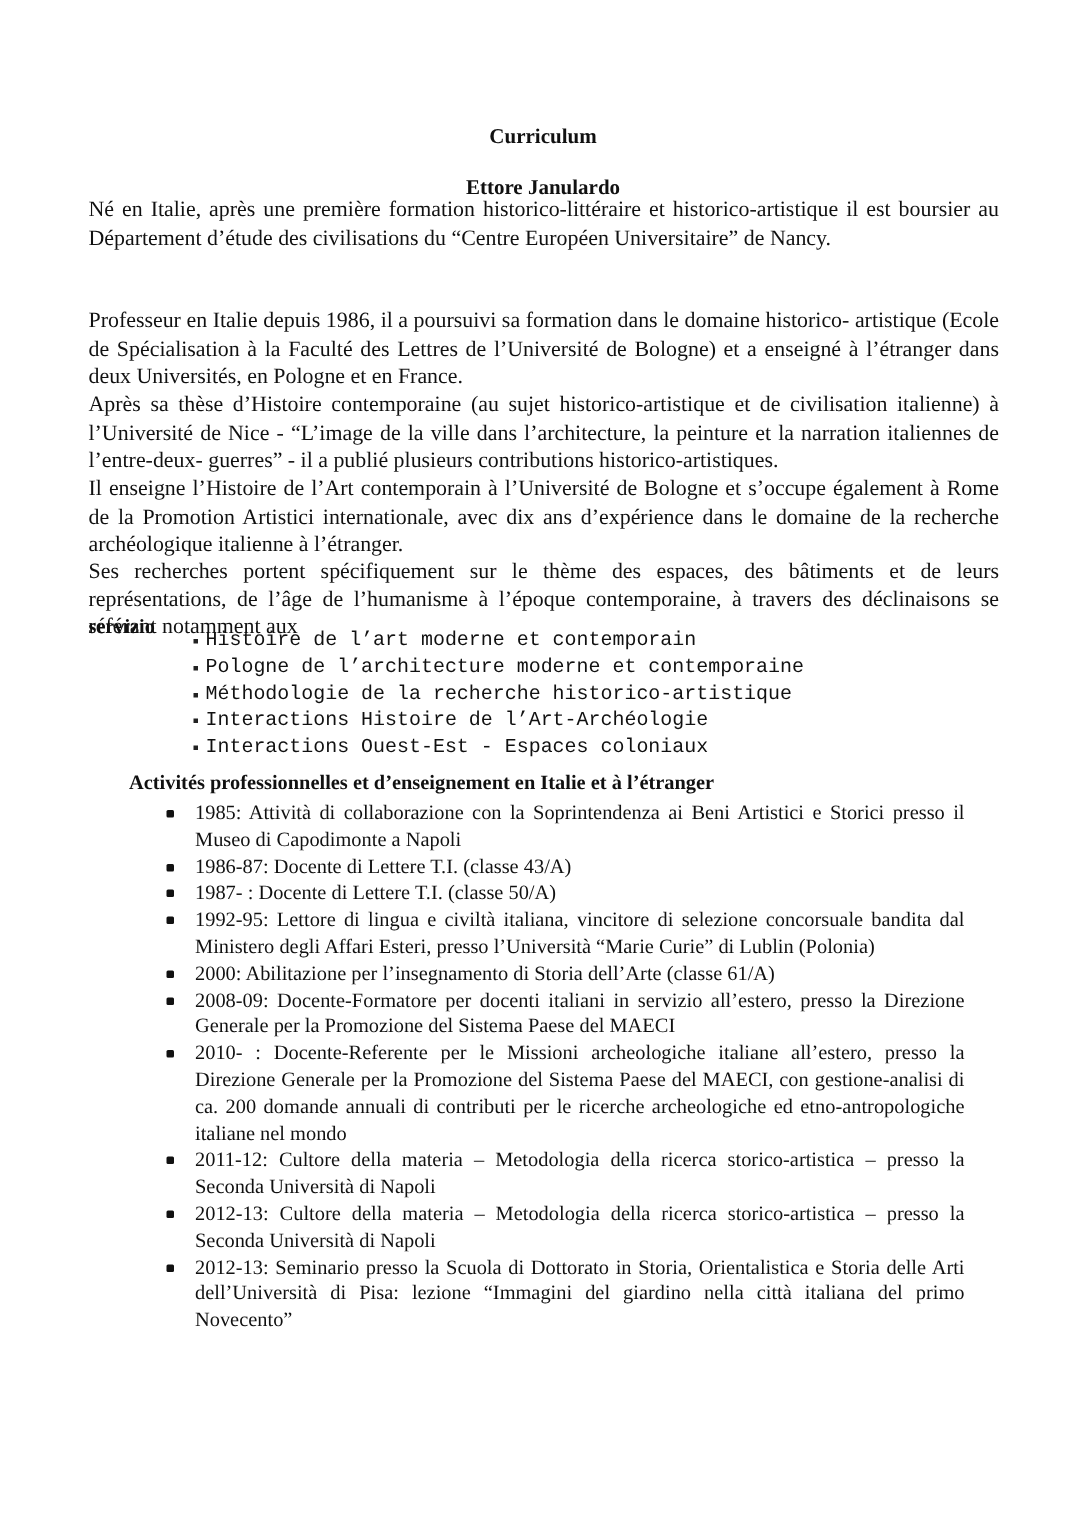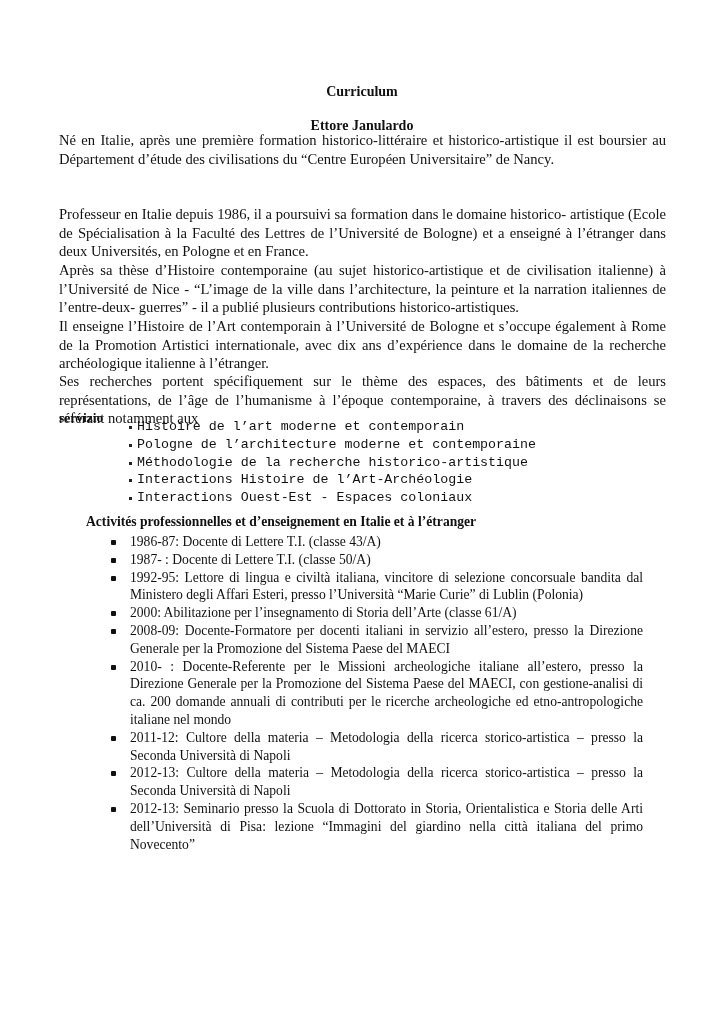--- a/index.html
+++ b/index.html
@@ -46,20 +46,21 @@
   <ul class="sect-list">
     <li><span class="sq"></span><span>Histoire de l’art moderne et contemporain</span></li>
     <li><span class="sq"></span><span>Pologne de l’architecture moderne et contemporaine</span></li>
     <li><span class="sq"></span><span>Méthodologie de la recherche historico-artistique</span></li>
     <li><span class="sq"></span><span>Interactions Histoire de l’Art-Archéologie</span></li>
     <li><span class="sq"></span><span>Interactions Ouest-Est - Espaces coloniaux</span></li>
   </ul>
 
   <div class="act-title">Activités professionnelles et d’enseignement en Italie et à l’étranger</div>
   <ul class="act-list">
+    <li><span class="dot"></span><span>1985: Attività di collaborazione con la Soprintendenza ai Beni Artistici e Storici presso il Museo di Capodimonte a Napoli</span></li>
     <li><span class="dot"></span><span>1986-87: Docente di Lettere T.I. (classe 43/A)</span></li>
     <li><span class="dot"></span><span>1987- : Docente di Lettere T.I. (classe 50/A)</span></li>
     <li><span class="dot"></span><span>1992-95: Lettore di lingua e civiltà italiana, vincitore di selezione concorsuale bandita dal Ministero degli Affari Esteri, presso l’Università “Marie Curie” di Lublin (Polonia)</span></li>
     <li><span class="dot"></span><span>2000: Abilitazione per l’insegnamento di Storia dell’Arte (classe 61/A)</span></li>
     <li><span class="dot"></span><span>2008-09: Docente-Formatore per docenti italiani in servizio all’estero, presso la Direzione Generale per la Promozione del Sistema Paese del MAECI</span></li>
     <li><span class="dot"></span><span>2010- : Docente-Referente per le Missioni archeologiche italiane all’estero, presso la Direzione Generale per la Promozione del Sistema Paese del MAECI, con gestione-analisi di ca. 200 domande annuali di contributi per le ricerche archeologiche ed etno-antropologiche italiane nel mondo</span></li>
     <li><span class="dot"></span><span>2011-12: Cultore della materia – Metodologia della ricerca storico-artistica – presso la Seconda Università di Napoli</span></li>
     <li><span class="dot"></span><span>2012-13: Cultore della materia – Metodologia della ricerca storico-artistica – presso la Seconda Università di Napoli</span></li>
     <li><span class="dot"></span><span>2012-13: Seminario presso la Scuola di Dottorato in Storia, Orientalistica e Storia delle Arti dell’Università di Pisa: lezione “Immagini del giardino nella città italiana del primo Novecento”</span></li>
   </ul>

